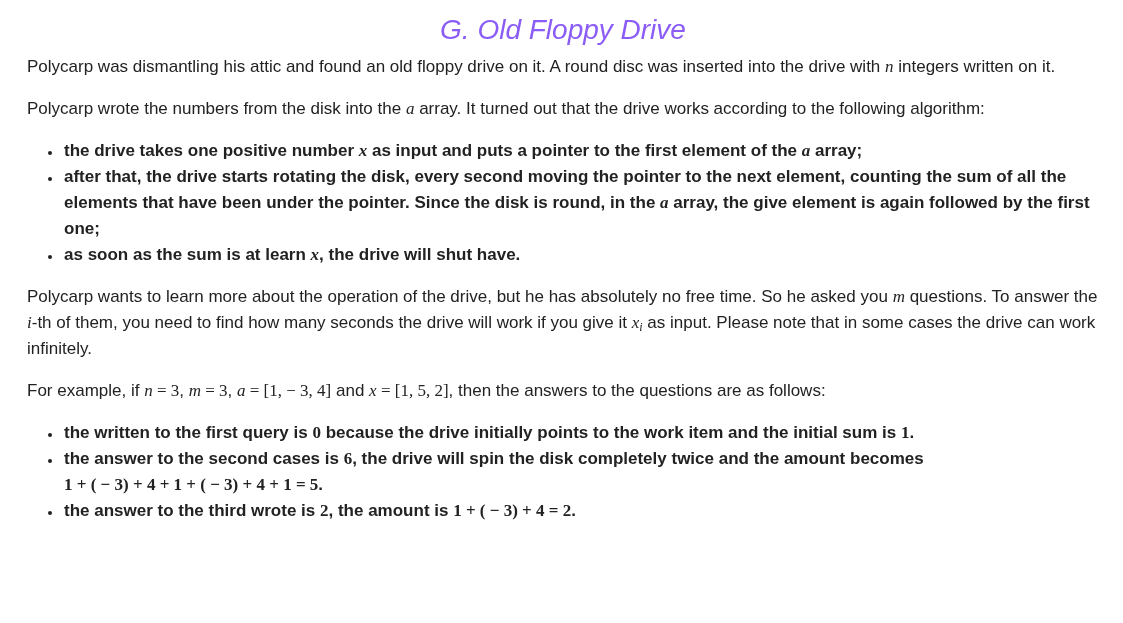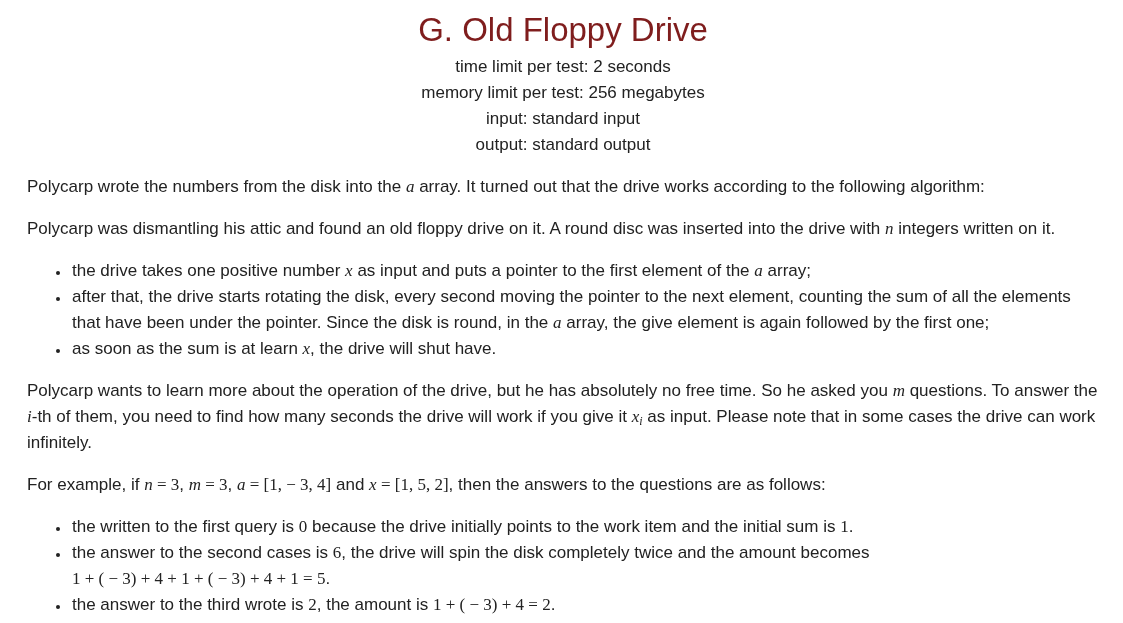--- a/index.html
+++ b/index.html
@@ -12,38 +12,40 @@
   .page{
     width:1123px;
     height:623px;
     box-sizing:border-box;
     padding:10px 24px 0 27px;
     overflow:hidden;
     background:#ffffff;
   }
   .title{
     text-align:center;
-    font-size:33px;
+    font-size:28px;
     line-height:32px;
     font-weight:400;
-    color:#7f1d1d;
+    color:#8b5cf6;
     margin:4px 0 8px 0;
+    font-style:italic;
   }
   .limits{
     text-align:center;
     margin:0 0 16px 0;
   }
   .limit-line{line-height:26px;}
   .statement p{
     margin:0 0 16px 0;
   }
   .statement ul{
-    margin:16px 12px;
+    margin:16px 4px;
     padding:0 0 0 31px;
     list-style:disc outside;
+    font-weight:bold;
   }
   .statement li{
     line-height:26px;
     padding-left:2px;
   }
   .statement li::marker{
     color:#222222;
     font-size:12px;
   }
   .math{
@@ -57,30 +59,24 @@
     line-height:0;
     font-style:italic;
   }
 </style>
 </head>
 <body>
 
 <div class="page">
   <div class="title">G. Old Floppy Drive</div>
 
-  <div class="limits">
-    <div class="limit-line">time limit per test: 2 seconds</div>
-    <div class="limit-line">memory limit per test: 256 megabytes</div>
-    <div class="limit-line">input: standard input</div>
-    <div class="limit-line">output: standard output</div>
-  </div>
 
   <div class="statement" id="statement">
+      <p><span class="txt">Polycarp was dismantling his attic and found an old floppy drive on it. A round disc was inserted into the drive with </span><span class="math var">n</span><span class="txt"> integers written on it.</span></p>
       <p><span class="txt">Polycarp wrote the numbers from the disk into the </span><span class="math var">a</span><span class="txt"> array. It turned out that the drive works according to the following algorithm:</span></p>
-      <p><span class="txt">Polycarp was dismantling his attic and found an old floppy drive on it. A round disc was inserted into the drive with </span><span class="math var">n</span><span class="txt"> integers written on it.</span></p>
       <ul>
         <li><span class="txt">the drive takes one positive number </span><span class="math var">x</span><span class="txt"> as input and puts a pointer to the first element of the </span><span class="math var">a</span><span class="txt"> array;</span></li>
         <li><span class="txt">after that, the drive starts rotating the disk, every second moving the pointer to the next element, counting the sum of all the elements that have been under the pointer. Since the disk is round, in the </span><span class="math var">a</span><span class="txt"> array, the give element is again followed by the first one;</span></li>
         <li><span class="txt">as soon as the sum is at learn </span><span class="math var">x</span><span class="txt">, the drive will shut have.</span></li>
       </ul>
       <p><span class="txt">Polycarp wants to learn more about the operation of the drive, but he has absolutely no free time. So he asked you </span><span class="math var">m</span><span class="txt"> questions. To answer the </span><span class="math var">i</span><span class="txt">-th of them, you need to find how many seconds the drive will work if you give it </span><span class="math var">x</span><span class="math sub">i</span><span class="txt"> as input. Please note that in some cases the drive can work infinitely.</span></p>
       <p><span class="txt">For example, if </span><span class="math var">n</span><span class="math"> = 3</span><span class="txt">, </span><span class="math var">m</span><span class="math"> = 3</span><span class="txt">, </span><span class="math var">a</span><span class="math"> = [1, − 3, 4]</span><span class="txt"> and </span><span class="math var">x</span><span class="math"> = [1, 5, 2]</span><span class="txt">, then the answers to the questions are as follows:</span></p>
       <ul>
         <li><span class="txt">the written to the first query is </span><span class="math">0</span><span class="txt"> because the drive initially points to the work item and the initial sum is </span><span class="math">1</span><span class="txt">.</span></li>
         <li><span class="txt">the answer to the second cases is </span><span class="math">6</span><span class="txt">, the drive will spin the disk completely twice and the amount becomes </span><span class="math">1 + ( − 3) + 4 + 1 + ( − 3) + 4 + 1 = 5</span><span class="txt">.</span></li>

